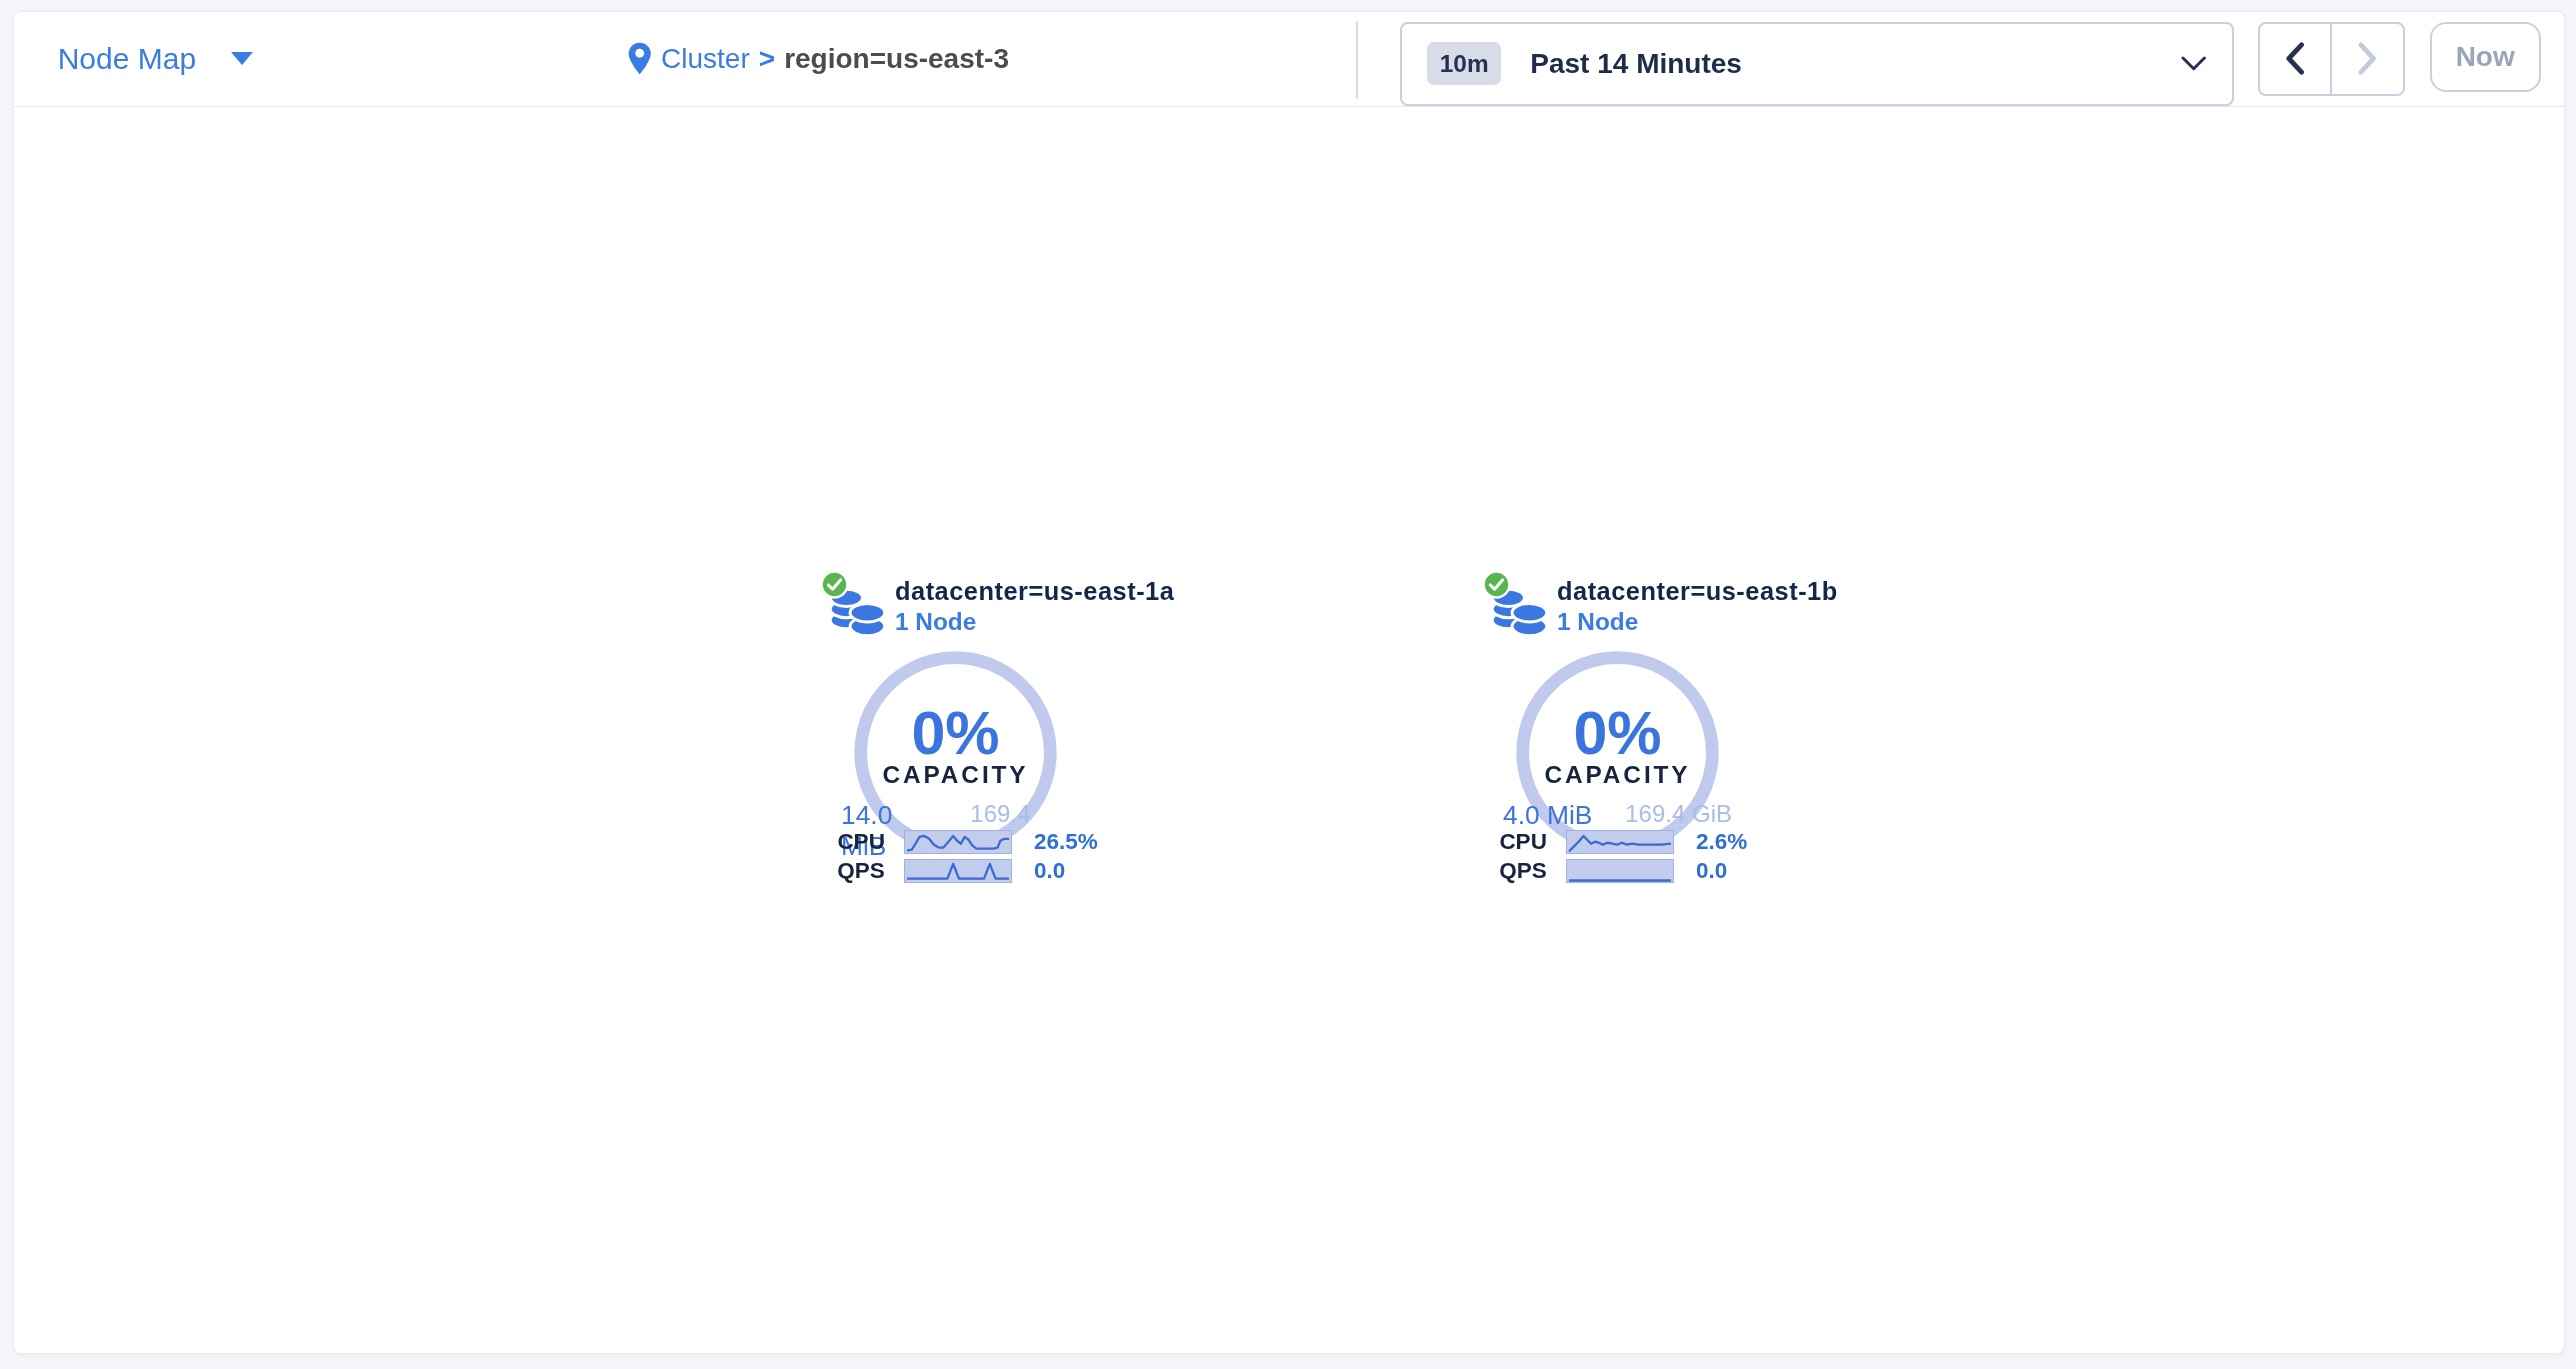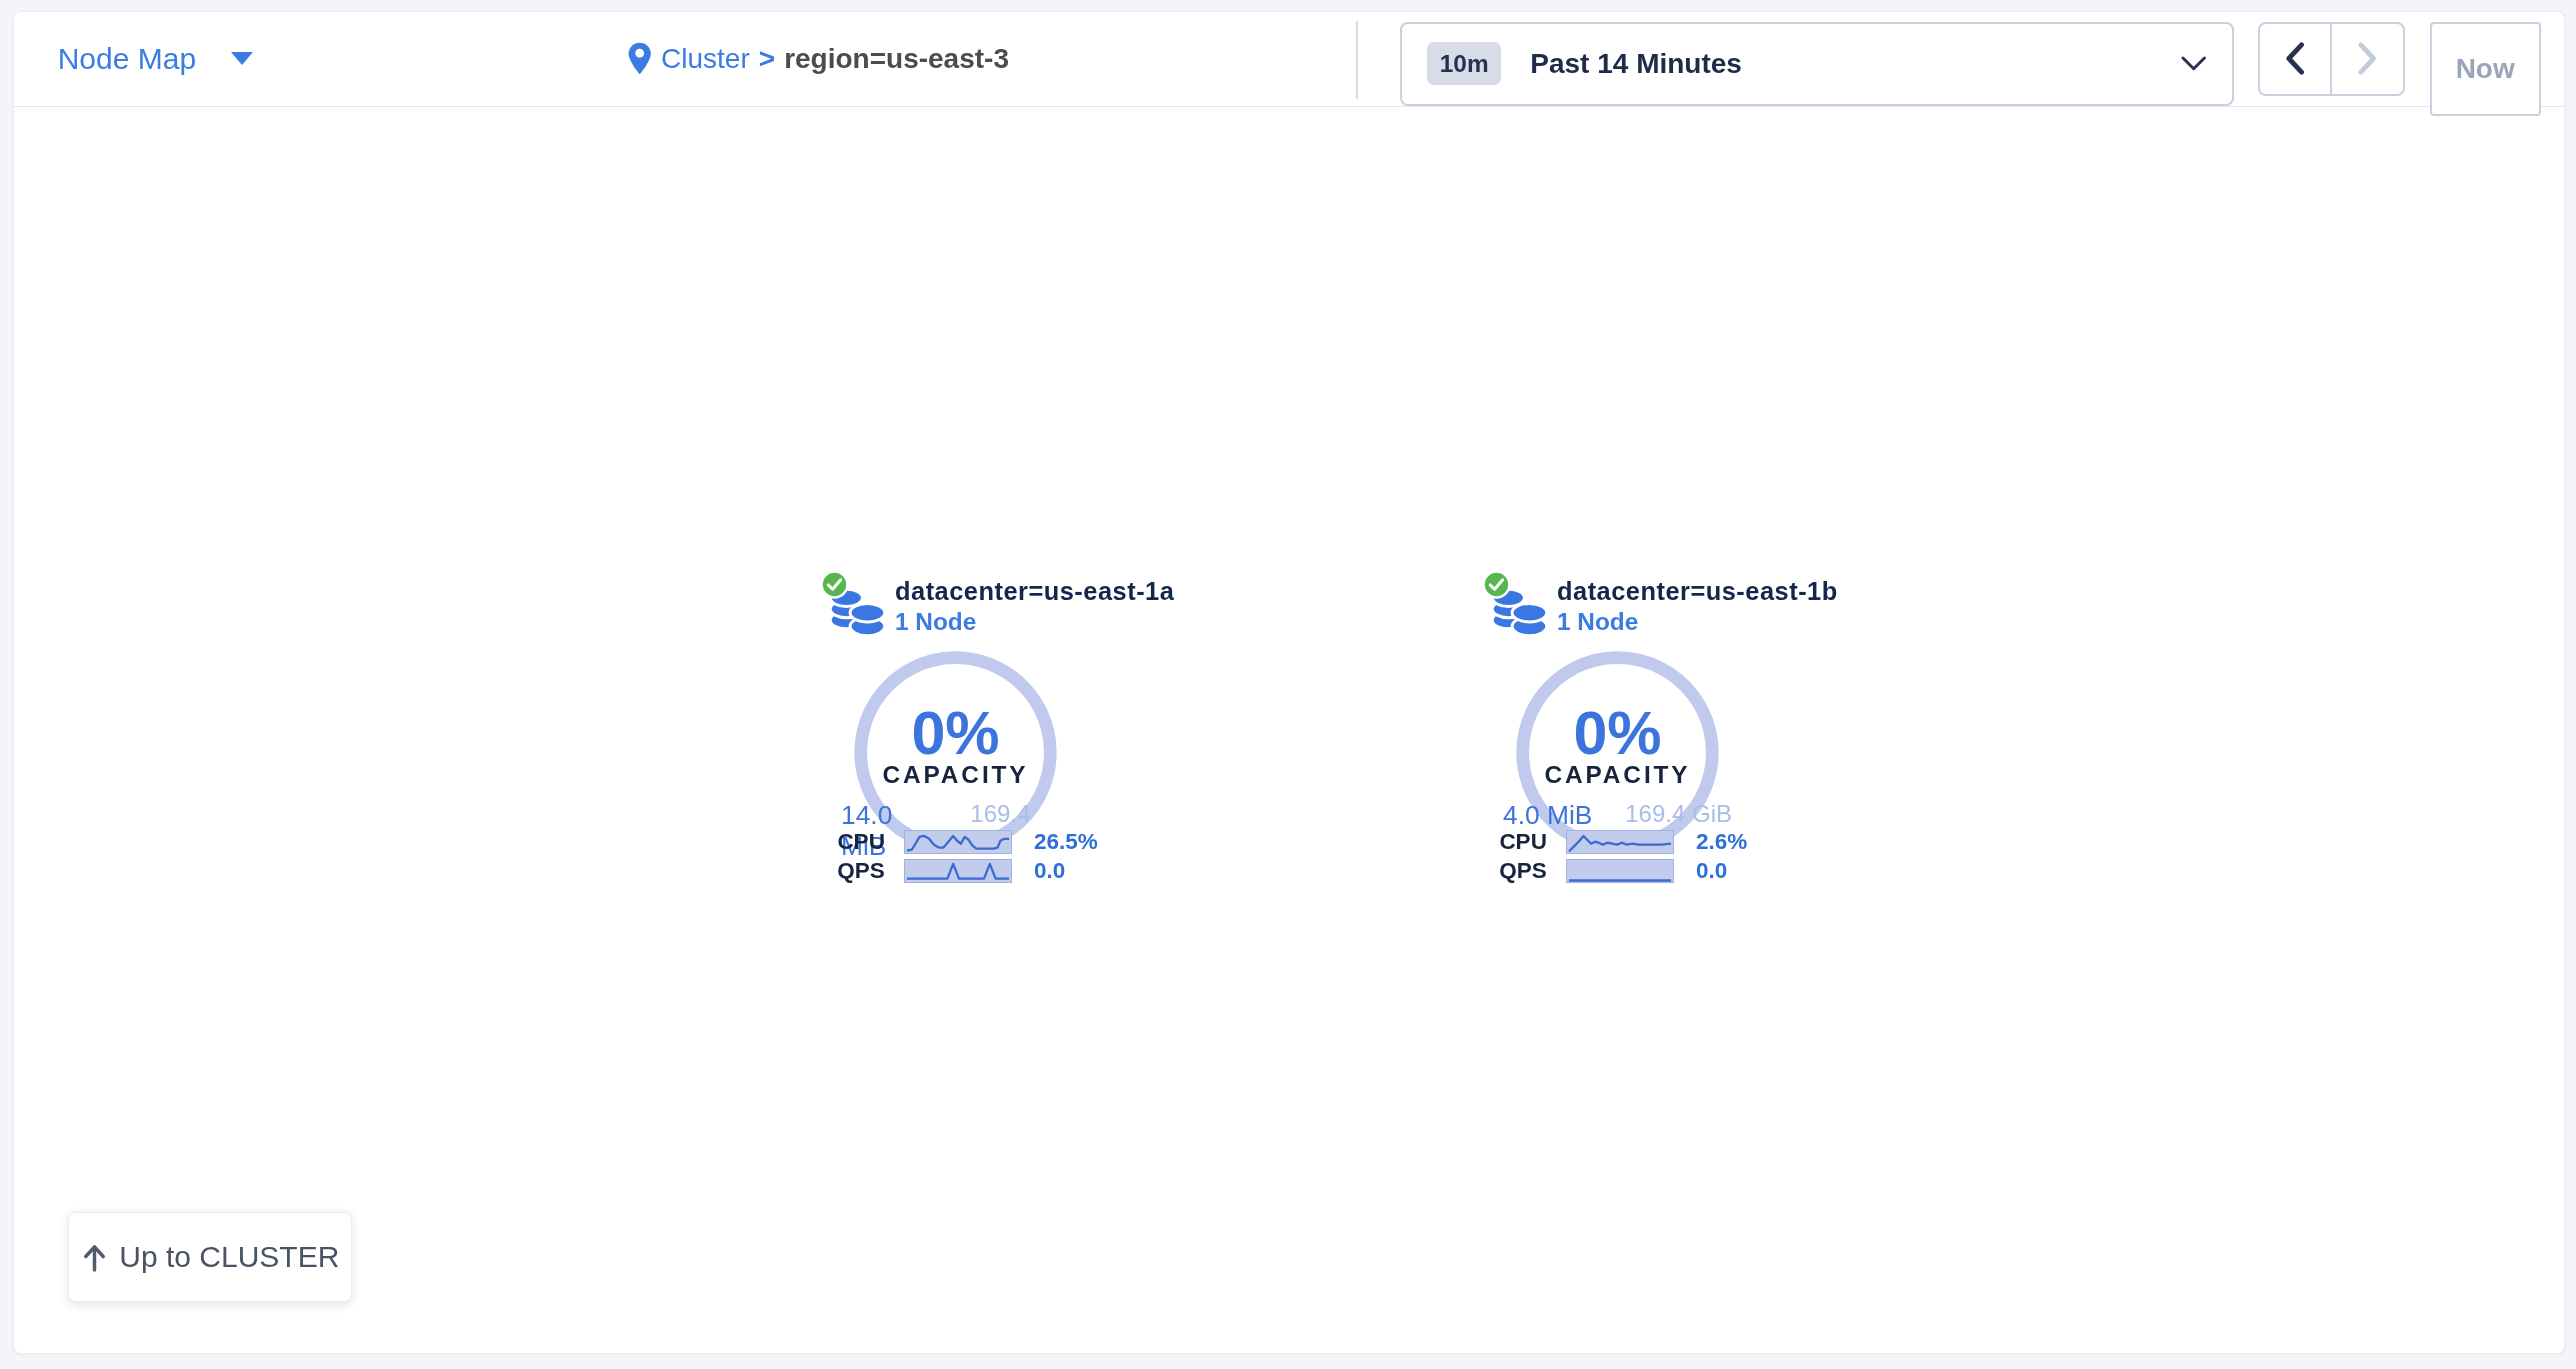--- a/index.html
+++ b/index.html
@@ -26,21 +26,21 @@
                border-radius:7.8px;background:#fff;display:flex;align-items:center;padding:0 25.4px;box-sizing:border-box;cursor:pointer;}
   .tw-badge{background:#d8dce9;color:#25314f;font-weight:700;font-size:24.4px;padding:7.8px 12.7px;border-radius:6.8px;}
   .tw-label{margin-left:29px;font-size:28px;font-weight:700;color:#1e2b49;}
   .tw-spacer{flex:1;}
 
   
   .nav-btns{position:absolute;left:2244px;top:9.8px;width:147px;height:74px;border:2px solid #c9cfdf;border-radius:7.8px;
             display:flex;background:#fff;box-sizing:border-box;}
   .nav-half{flex:1;display:flex;align-items:center;justify-content:center;cursor:pointer;}
   .nav-half + .nav-half{border-left:2px solid #c9cfdf;}
-  .now-btn{position:absolute;left:2416px;top:9.8px;width:111px;height:94px;border:2px solid #c9cfdf;border-radius:4px;
+  .now-btn{position:absolute;left:2416px;top:9.8px;width:111px;height:70px;border:2px solid #c9cfdf;border-radius:16px;
            background:#fff;display:flex;align-items:center;justify-content:center;font-size:28px;font-weight:600;color:#9ba5ba;
            box-sizing:border-box;cursor:pointer;}
 
   
   .dc-card{position:absolute;width:293px;height:333px;cursor:pointer;}
   .dc-card.a{left:809px;top:567px;}
   .dc-card.b{left:1471px;top:567px;}
   .dc-icon-wrap{position:absolute;left:0;top:0;width:88px;height:78px;}
   .dc-title{position:absolute;left:86px;top:9.8px;font-size:25.4px;font-weight:700;color:#13274b;letter-spacing:0.5px;white-space:nowrap;}
   .dc-sub{position:absolute;left:86px;top:41px;font-size:24.4px;font-weight:700;color:#3b7ce2;}
@@ -202,20 +202,14 @@
     </div>
     <div class="metric-row qps">
       <span class="metric-label">QPS</span>
       <svg class="spark" viewBox="0 0 110 22" preserveAspectRatio="none">
         <polyline fill="none" stroke="#3c6ad2" stroke-width="2.4" stroke-linejoin="round" points="2,21 108,21"></polyline>
       </svg>
       <span class="metric-value">0.0</span>
     </div>
   </div>
 
-  <div class="up-btn">
-    <svg width="27" height="31" viewBox="0 0 26 32">
-      <path d="M13 29 V6 M4 15 L13 5 L22 15" fill="none" stroke="#525b6d" stroke-width="3.6" stroke-linecap="round" stroke-linejoin="round"></path>
-    </svg>
-    <span class="up-label">Up to CLUSTER</span>
-  </div>
 </div>
 
 
 </body></html>

